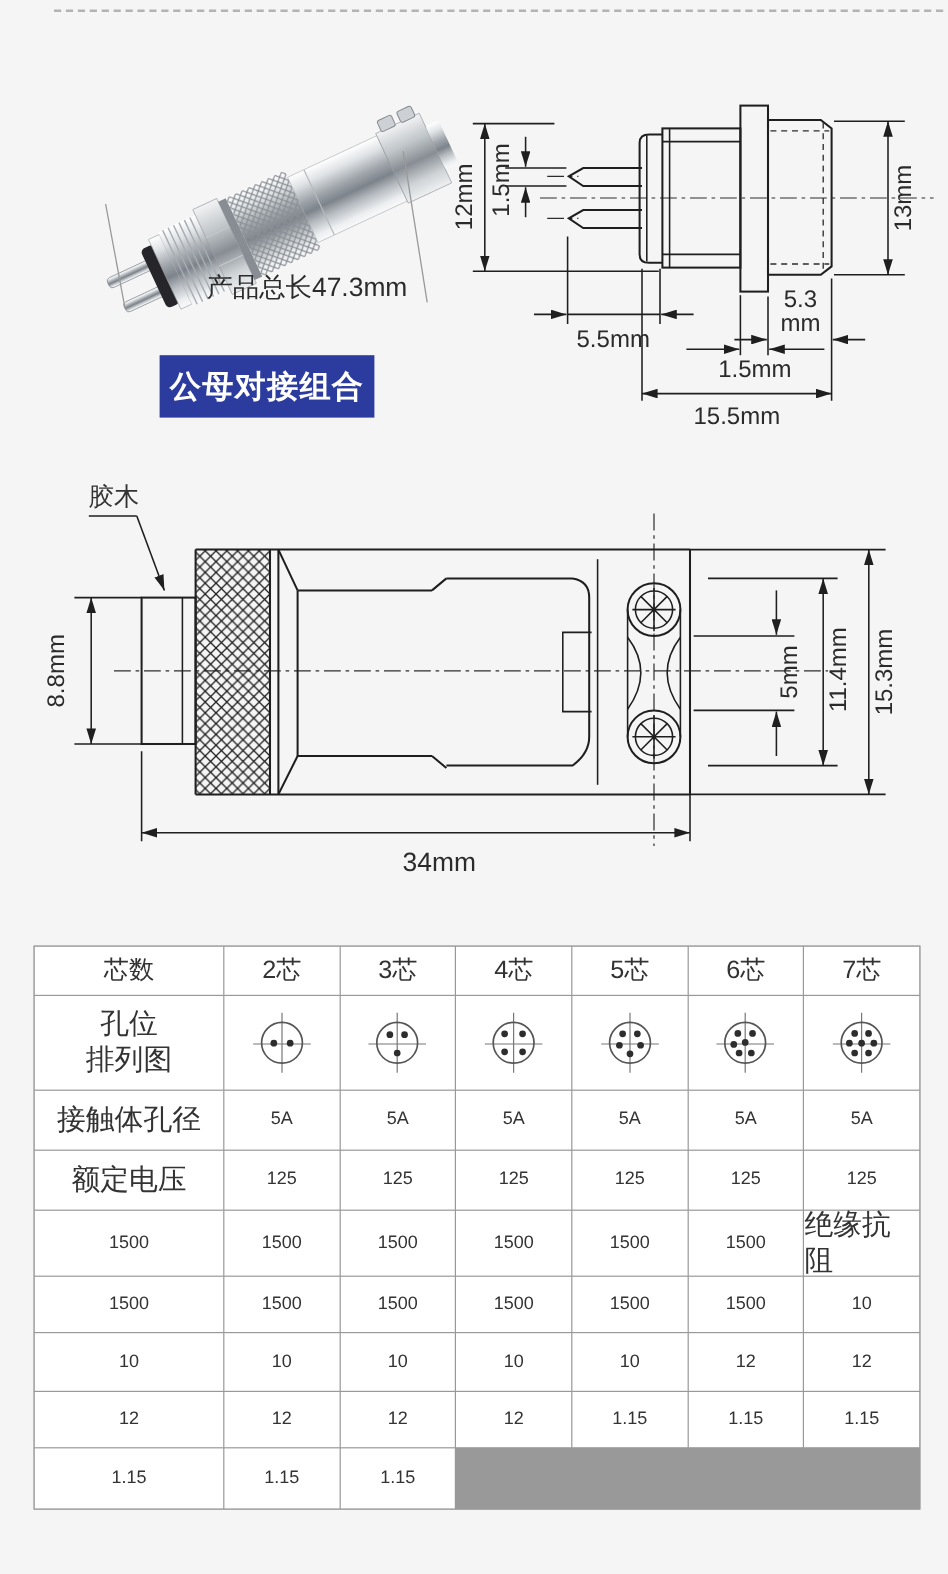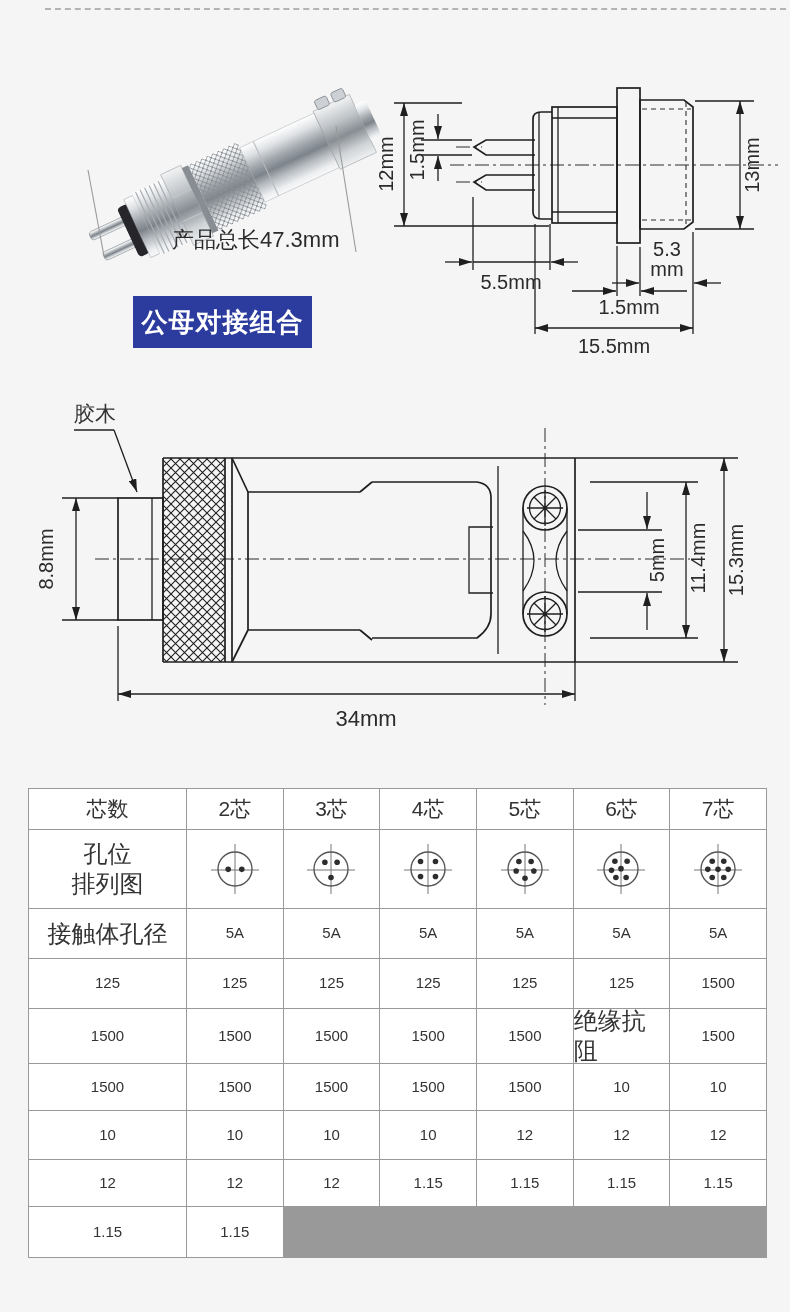--- a/index.html
+++ b/index.html
@@ -286,20 +286,21 @@
         <circle cx="5.78" cy="8.5" r="2.8" fill="#2d2d2d"></circle>
       </svg>
     </div>
     <div class="cell lbl">接触体孔径</div>
     <div class="cell val">5A</div>
     <div class="cell val">5A</div>
     <div class="cell val">5A</div>
     <div class="cell val">5A</div>
     <div class="cell val">5A</div>
     <div class="cell val">5A</div>
+    <div class="cell lbl">额定电压</div>
     <div class="cell val">125</div>
     <div class="cell val">125</div>
     <div class="cell val">125</div>
     <div class="cell val">125</div>
     <div class="cell val">125</div>
     <div class="cell val">125</div>
     <div class="cell val">1500</div>
     <div class="cell val">1500</div>
     <div class="cell val">1500</div>
     <div class="cell val">1500</div>

